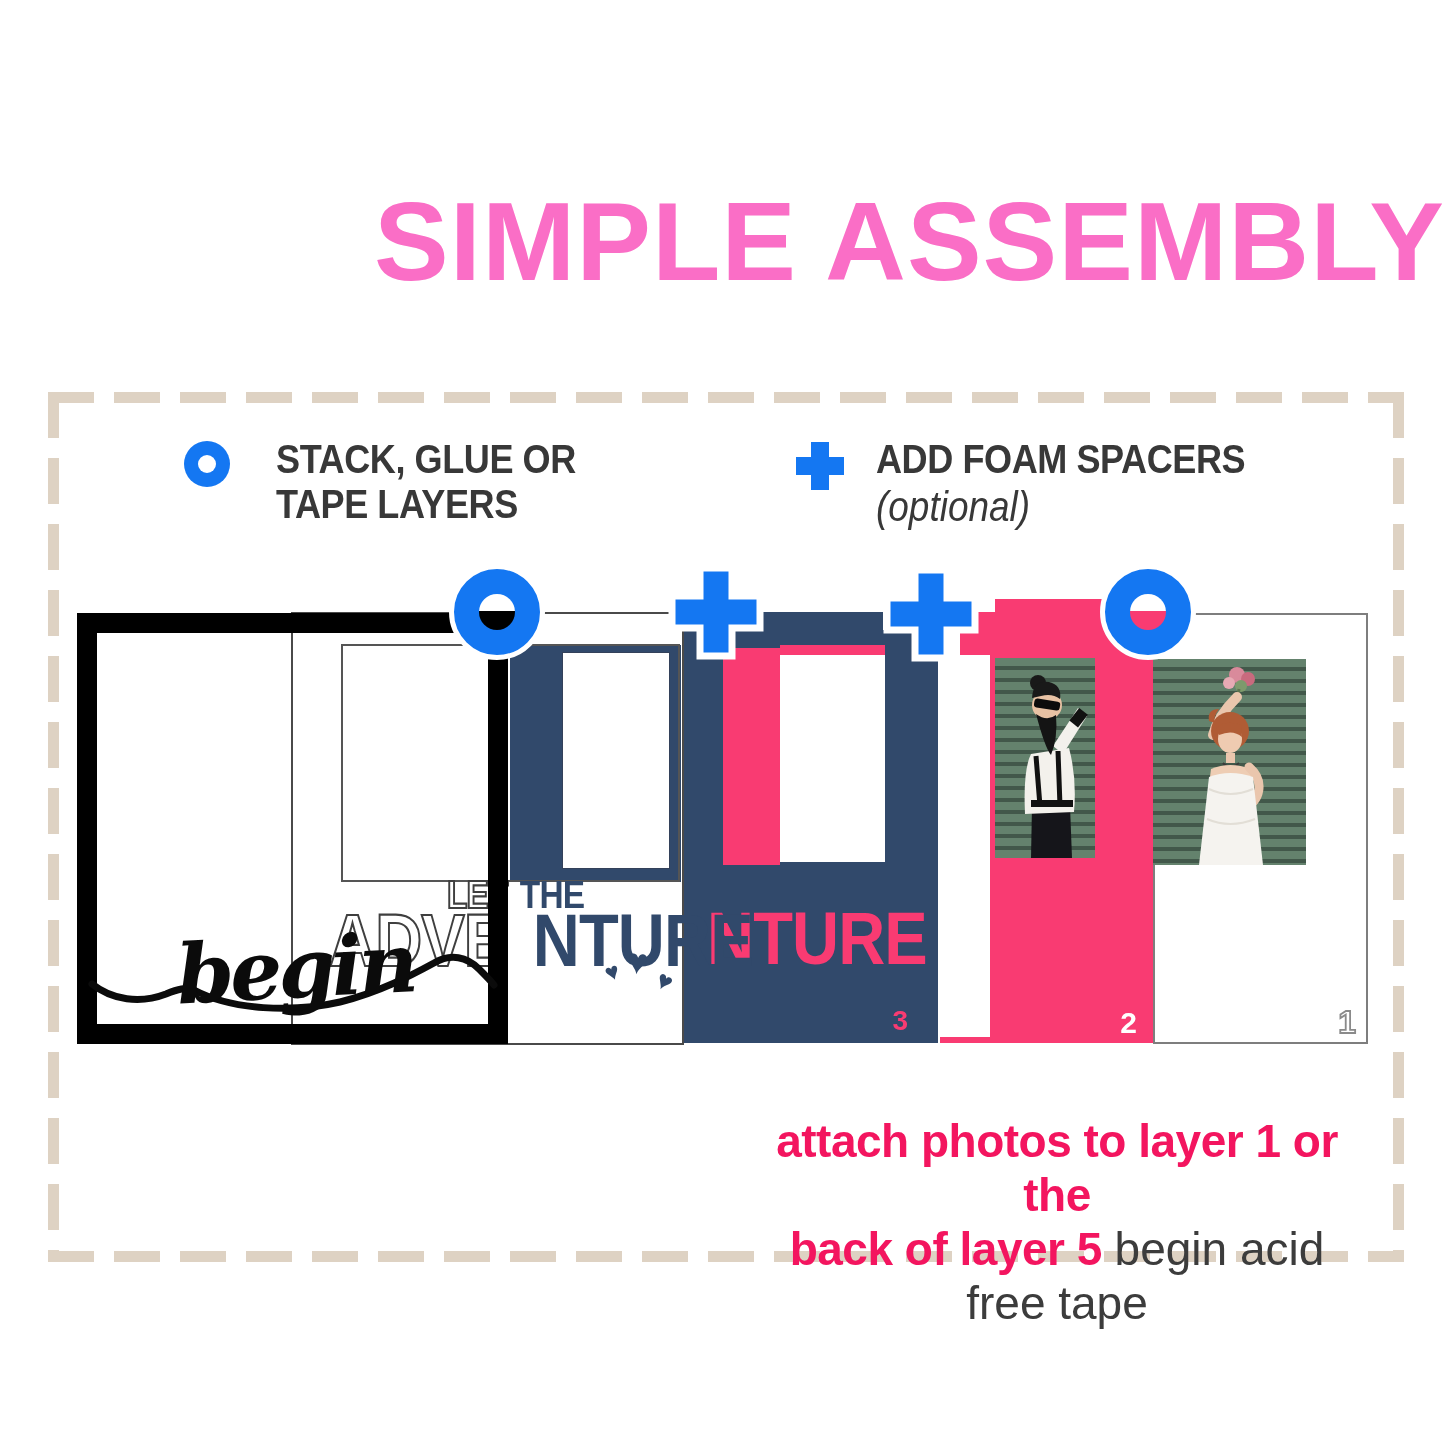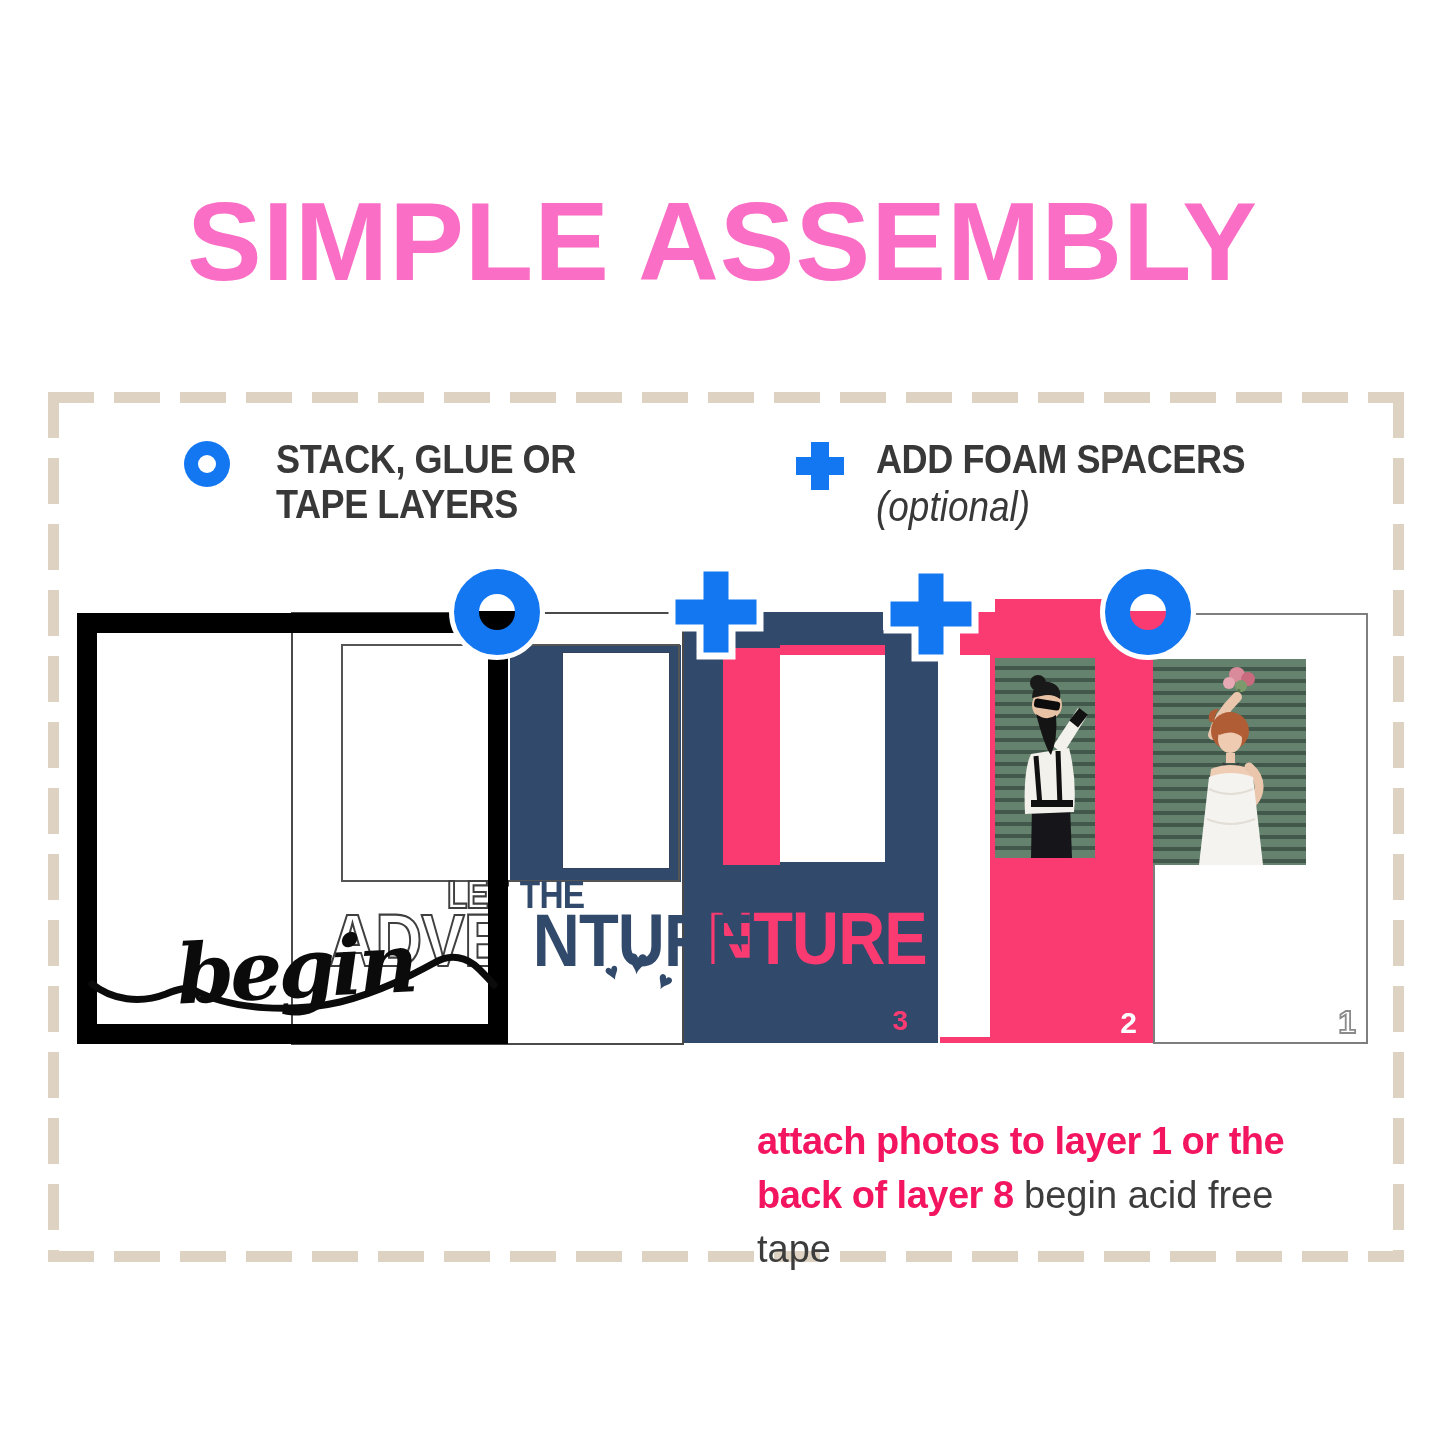--- a/index.html
+++ b/index.html
@@ -2,21 +2,21 @@
 <html style="--title_pink: #FA6EC6; --hot_pink: #F93B72; --text_pink: #F3155F; --navy: #31496B; --icon_blue: #1477F2; --dash_tan: #DED2C3; --dark_text: #383838; --photo_green_dark: #42584A; --photo_green_light: #64826D;"><head>
 <meta charset="utf-8">
 <style>
   *{box-sizing:border-box;margin:0;padding:0}
   html,body{margin:0;background:#fff}
   .canvas{position:relative;width:1445px;height:1445px;background:#fff;overflow:hidden;
           font-family:"Liberation Sans",sans-serif;color:#383838}
   .abs{position:absolute}
 
   
-  .title{position:absolute;left:0;top:186px;width:100%;text-align:center;
+  .title{position:absolute;left:0;top:186px;width:100%;text-align:right;
          font-size:112px;line-height:1;font-weight:bold;letter-spacing:1px;
          color:var(--title_pink)}
 
   
   .dash-h{position:absolute;height:11px;
           background:repeating-linear-gradient(90deg,var(--dash_tan) 0 46px,transparent 46px 66px)}
   .dash-v{position:absolute;width:11px;
           background:repeating-linear-gradient(180deg,var(--dash_tan) 0 46px,transparent 46px 66px)}
 
   
@@ -57,22 +57,22 @@
            font-weight:bold;letter-spacing:-1px;transform:scaleX(.88);transform-origin:left top}
   .row-big .gap{width:30px}
   .row-pink{position:absolute;left:196px;top:272px;font-size:74px;line-height:1;font-weight:bold;
             letter-spacing:-1px;transform:scaleX(.88);transform-origin:left top;color:var(--hot_pink)}
   .heart{position:absolute;color:var(--navy);line-height:1;display:inline-block}
 
   .photo{position:absolute;overflow:hidden;
          background:repeating-linear-gradient(180deg,var(--photo_green_light) 0 8px,var(--photo_green_dark) 8px 12px)}
 
   
-  .footer{position:absolute;left:757px;top:1114px;width:600px;
-          font-size:38px;line-height:54px}
+  .footer{position:absolute;left:757px;top:1114px;width:600px;text-align:center;
+          font-size:46px;line-height:54px}
   .footer .bold-pink{font-weight:bold;color:var(--text_pink);letter-spacing:-.5px}
   .footer .plain{color:#3c3c3c;font-weight:normal}
 </style>
 </head>
 <body>
 
 <div class="canvas">
 
   <h1 class="title">SIMPLE ASSEMBLY</h1>
 
@@ -188,17 +188,17 @@
   <svg class="plus" style="left:881px;top:564px" width="100" height="100" viewBox="0 0 100 100">
     <path d="M34,6 h32 v28 h28 v32 h-28 v28 h-32 v-28 h-28 v-32 h28 Z" fill="var(--icon_blue)" stroke="#fff" stroke-width="7"></path>
   </svg>
   <div class="donut donut-lg donut-over-pink" style="left:1100px;top:564px"></div>
 
   <div class="footer">
     <div>
       <span class="bold-pink">attach photos to layer 1 or the</span>
     </div>
     <div>
-      <span class="bold-pink">back of layer 8</span><span class="plain"> begin acid free tape</span>
+      <span class="bold-pink">back of layer 5</span><span class="plain"> begin acid free tape</span>
     </div>
   </div>
 
 </div>
 
 </body></html>

